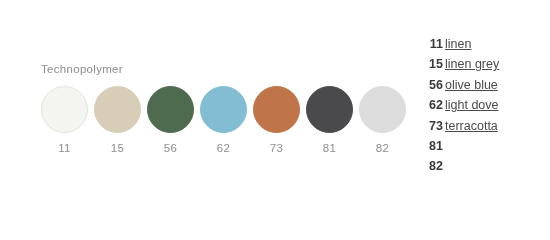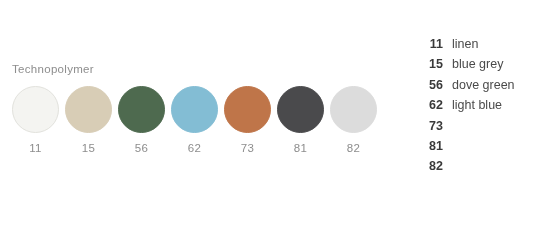--- a/index.html
+++ b/index.html
@@ -18,21 +18,21 @@
 
   #canvas {
     position: relative;
     width: 550px;
     height: 232px;
   }
 
   
   .swatch-group {
     position: absolute;
-    left: 12px;
+    left: 41px;
     top: 62px;
     width: 340px;
   }
 
   .material-label {
     font-size: 11.5px;
     color: #8d8d8d;
     letter-spacing: 0.3px;
     line-height: 14px;
     margin-bottom: 10px;
@@ -86,25 +86,26 @@
   .legend-code {
     width: 23px;
     text-align: right;
     font-size: 12.5px;
     font-weight: bold;
     color: #3a3a3a;
     line-height: 20.4px;
   }
 
   .legend-name {
-    margin-left: 9px;
+    margin-left: 2px;
     font-size: 12.5px;
     color: #4a4a4a;
     line-height: 20.4px;
     white-space: nowrap;
+    text-decoration: underline;
   }
 </style>
 </head>
 <body style="background: rgb(255, 255, 255);">
 
 <div id="canvas">
 
   <div class="swatch-group">
     <div class="material-label">Technopolymer</div>
     <div class="swatch-row" id="swatch-row">
@@ -139,32 +140,33 @@
       </div>
   </div>
 
   <div class="legend" id="legend-list">
       <div class="legend-row">
         <span class="legend-code">11</span>
         <span class="legend-name">linen</span>
       </div>
       <div class="legend-row">
         <span class="legend-code">15</span>
-        <span class="legend-name">blue grey</span>
+        <span class="legend-name">linen grey</span>
       </div>
       <div class="legend-row">
         <span class="legend-code">56</span>
-        <span class="legend-name">dove green</span>
+        <span class="legend-name">olive blue</span>
       </div>
       <div class="legend-row">
         <span class="legend-code">62</span>
-        <span class="legend-name">light blue</span>
+        <span class="legend-name">light dove</span>
       </div>
       <div class="legend-row">
         <span class="legend-code">73</span>
+        <span class="legend-name">terracotta</span>
       </div>
       <div class="legend-row">
         <span class="legend-code">81</span>
       </div>
       <div class="legend-row">
         <span class="legend-code">82</span>
       </div>
     </div>
 
 </div>

